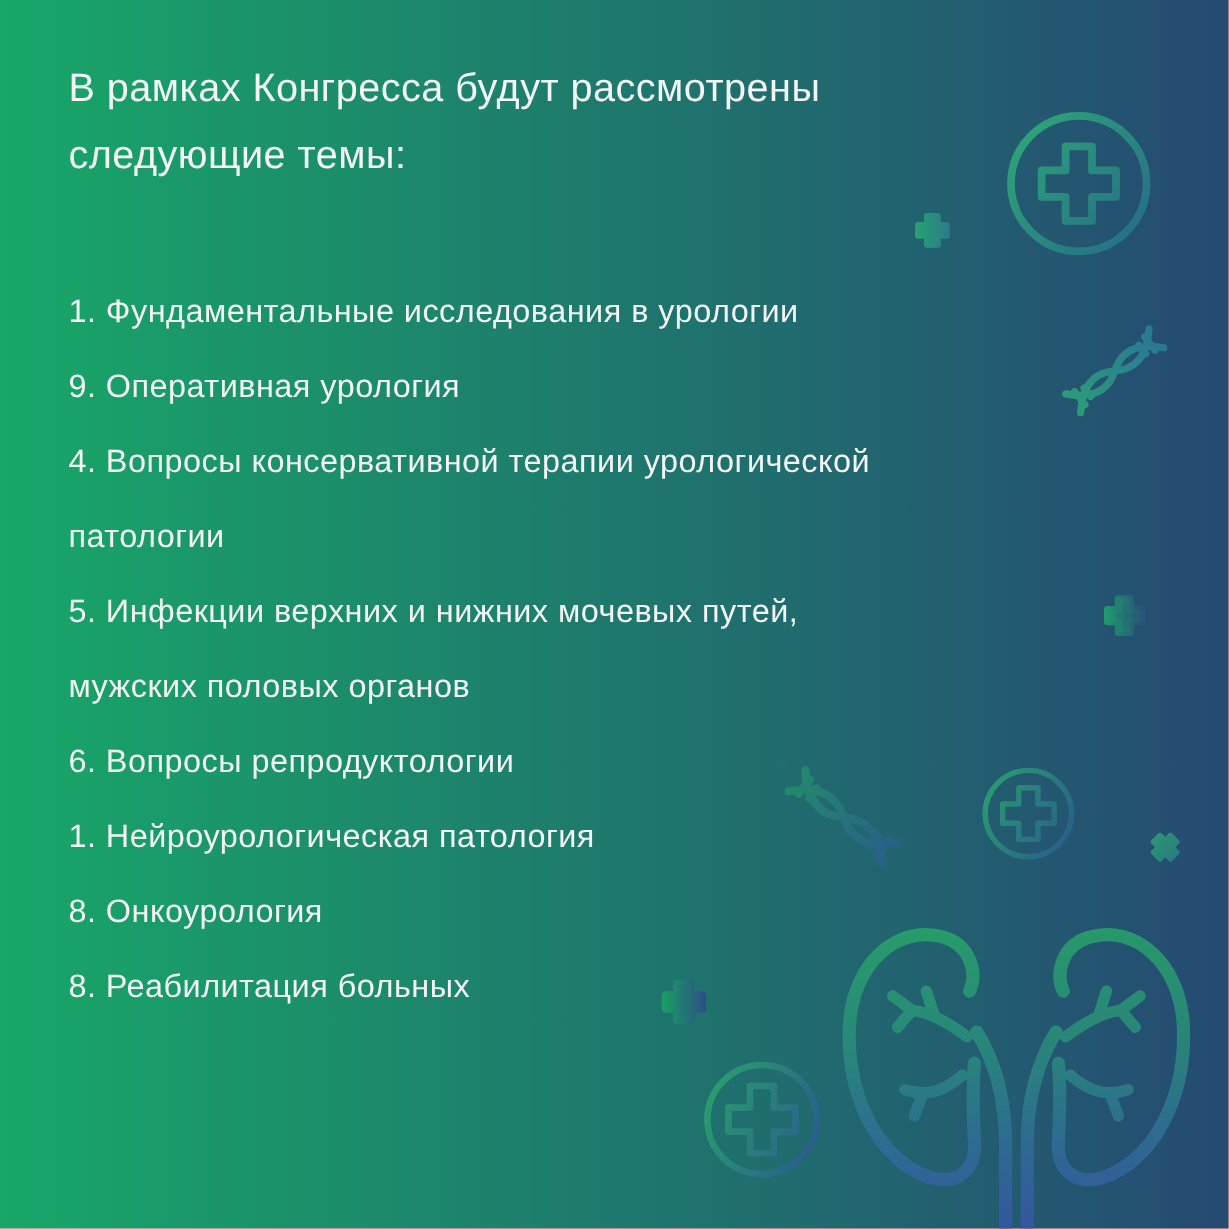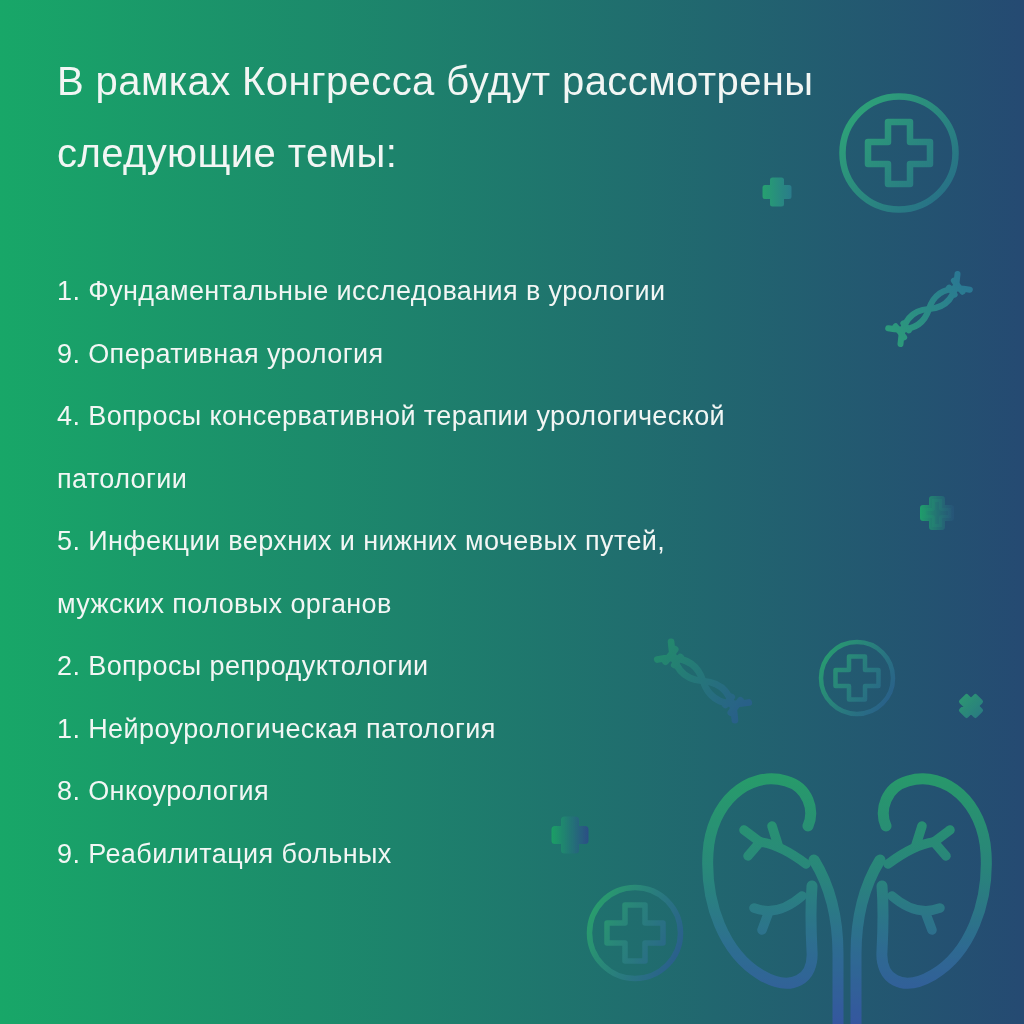--- a/index.html
+++ b/index.html
@@ -14,23 +14,23 @@
   }
   .content {
     position: absolute;
     left: 57px;
     top: 45px;
     width: 912px;
     color: var(--text, #F2F6F4);
   }
   .header {
     margin: 0;
-    font-size: 40px;
+    font-size: 33px;
     font-weight: 400;
-    line-height: 72px;
+    line-height: 56px;
     letter-spacing: 0.4px;
     white-space: pre-line;
   }
   .topics { margin-top: 71px; }
   .topic {
     font-size: 27px;
     font-weight: 400;
     line-height: 62.5px;
     letter-spacing: 0.4px;
     white-space: pre-line;
@@ -181,20 +181,20 @@
   <main class="content">
     <h1 class="header">В рамках Конгресса будут рассмотрены
 следующие темы:</h1>
     <div class="topics">
       <div class="topic">1. Фундаментальные исследования в урологии</div>
       <div class="topic">9. Оперативная урология</div>
       <div class="topic">4. Вопросы консервативной терапии урологической
 патологии</div>
       <div class="topic">5. Инфекции верхних и нижних мочевых путей,
 мужских половых органов</div>
-      <div class="topic">2. Вопросы репродуктологии</div>
+      <div class="topic">6. Вопросы репродуктологии</div>
       <div class="topic">1. Нейроурологическая патология</div>
       <div class="topic">8. Онкоурология</div>
-      <div class="topic">9. Реабилитация больных</div>
+      <div class="topic">8. Реабилитация больных</div>
     </div>
   </main>
 
 </div>
 
 </body></html>

